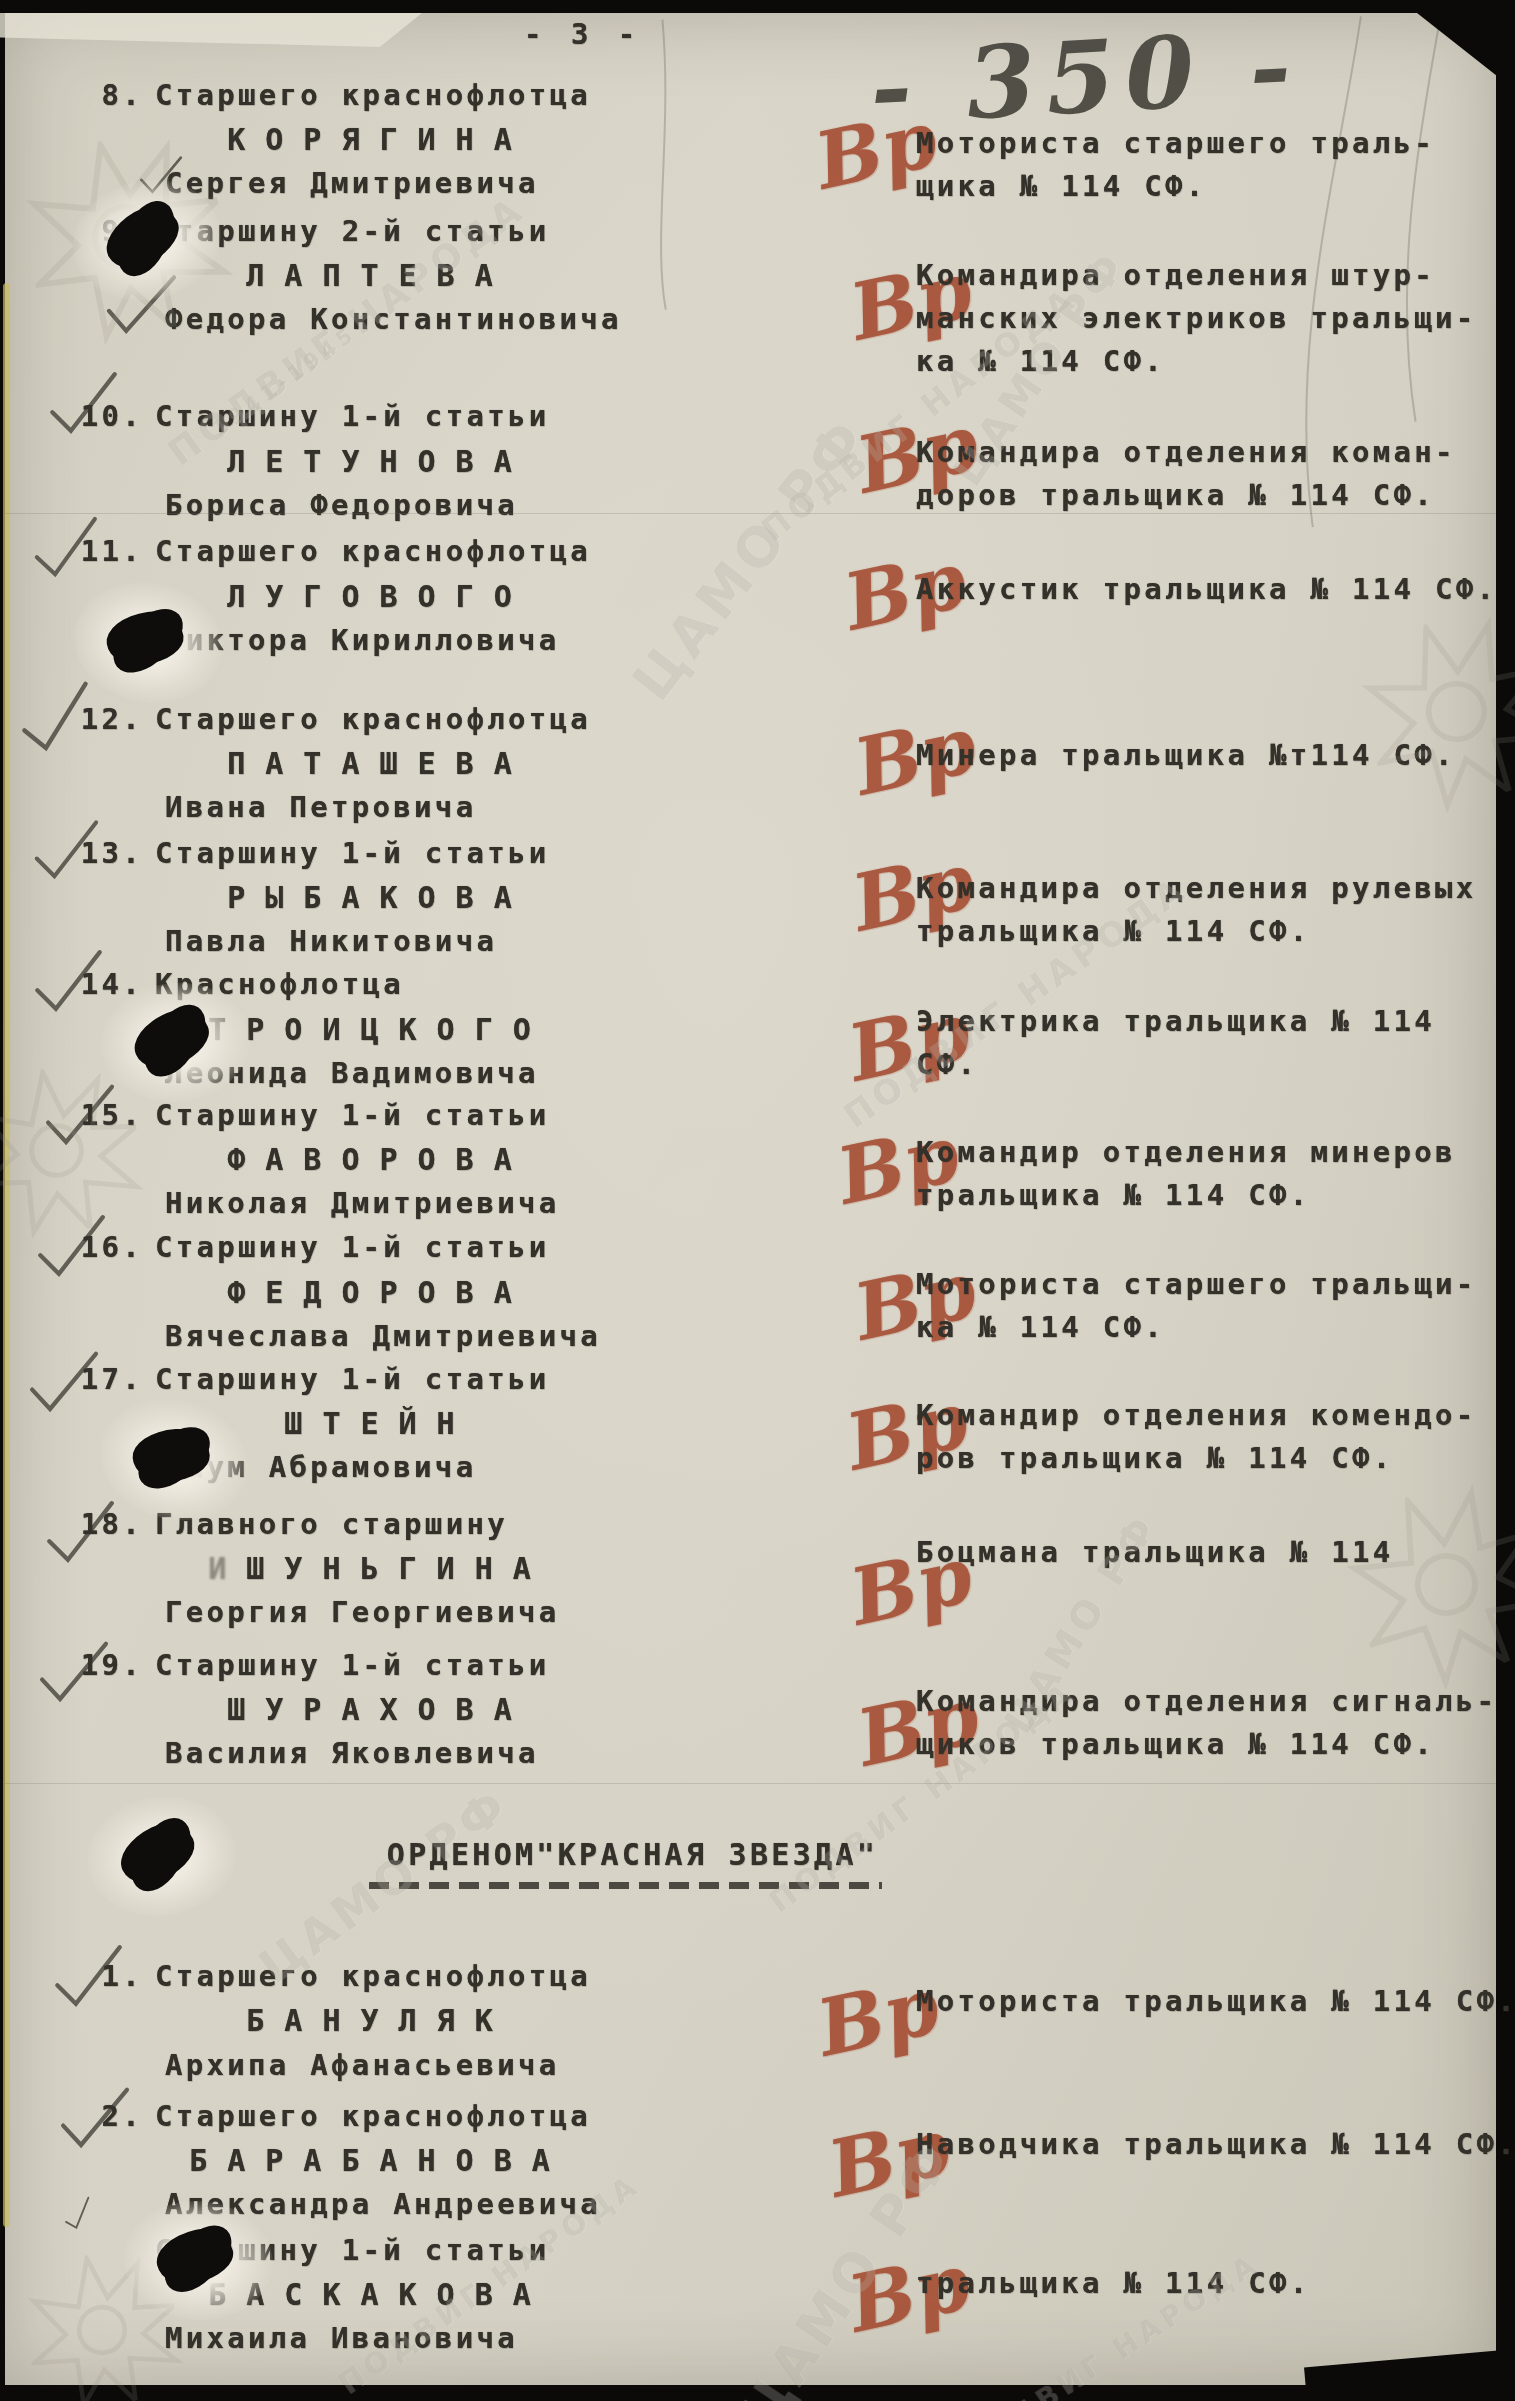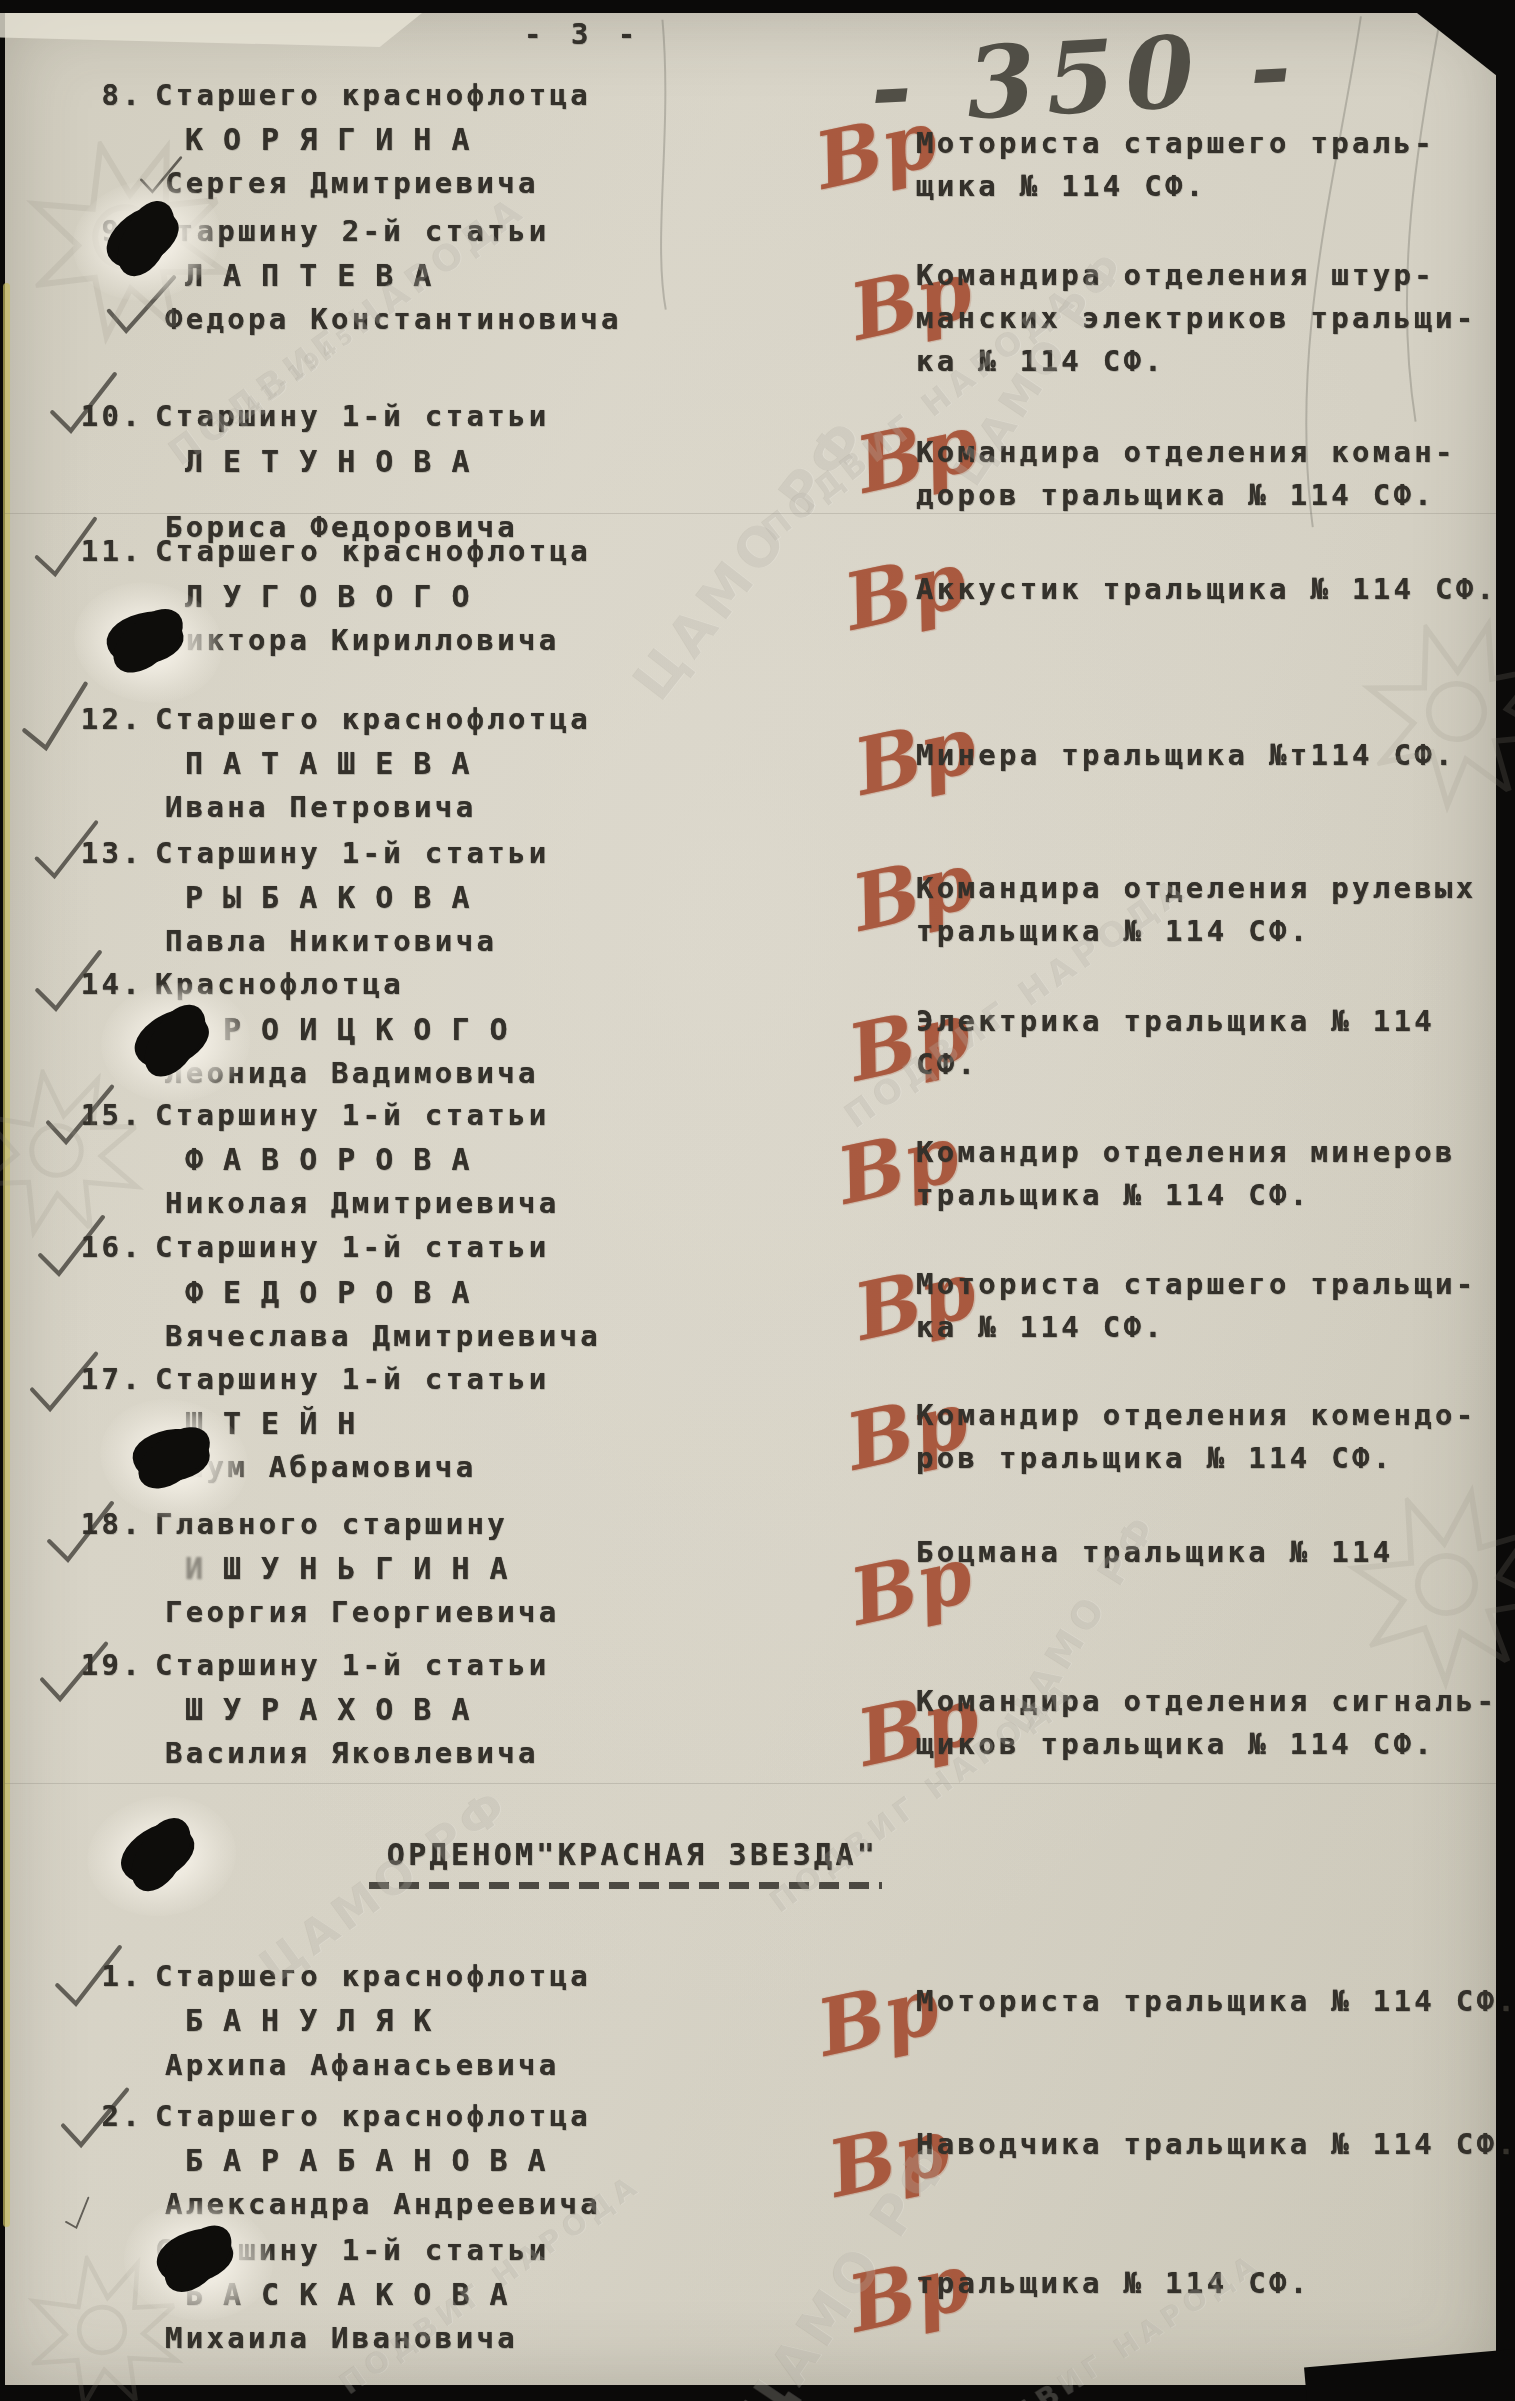--- a/index.html
+++ b/index.html
@@ -12,21 +12,21 @@
            linear-gradient(115deg,#d2cec0 0%,#d8d4c7 30%,#d5d1c4 60%,#c9c5b6 100%);
          box-shadow:inset 0 0 79px rgba(60,55,45,.25);}
   #content{position:absolute;left:0;top:0;width:1516px;height:2401px;}
   .typed{position:absolute;font-family:"DejaVu Sans Mono","Liberation Mono",monospace;
          font-weight:700;color:#34312b;font-size:29px;letter-spacing:3.3px;white-space:pre;
          text-shadow:0 0 0.7px rgba(52,49,43,.8),0.7px 0.7px 0 rgba(52,49,43,.18);}
   .entry{display:contents;}
   .entry-head{position:absolute;left:72px;display:flex;}
   .e-num{display:inline-block;width:71px;text-align:right;}
   .e-rank{display:inline-block;margin-left:12px;}
-  .surname{left:165px;width:409px;font-size:30px;letter-spacing:20px;text-indent:20px;}
+  .surname{left:165px;width:409px;text-align:center;font-size:30px;letter-spacing:20px;text-indent:20px;}
   .overtype{opacity:.45;filter:blur(1.3px);}
   .name-line{left:165px;}
   .duty{position:absolute;left:916px;}
   .duty-line{position:relative;height:43px;font-family:"DejaVu Sans Mono","Liberation Mono",monospace;
              font-weight:700;color:#34312b;font-size:29px;letter-spacing:3.3px;white-space:pre;
              text-shadow:0 0 0.7px rgba(52,49,43,.8),0.7px 0.7px 0 rgba(52,49,43,.18);}
   .vr{position:absolute;font-family:"DejaVu Serif","Liberation Serif",serif;font-style:italic;
       font-weight:700;font-size:78px;line-height:1;color:#a3492d;opacity:.88;
       transform:rotate(-12deg);text-shadow:0 0 1.3px rgba(163,73,45,.55),1.3px 1.3px 0 rgba(163,73,45,.18);}
   .check{position:absolute;width:79px;height:63px;transform-origin:top left;opacity:.85;}
@@ -105,21 +105,21 @@
             <div class="duty-line">ка № 114 СФ.</div>
           </div>
   </div><div class="entry">
     <svg class="check" viewBox="0 0 120 95" style="left: 41px; top: 379px; transform: scale(1) rotate(-8deg);">
       <path d="M10 52 L34 84 L112 8"></path>
     </svg>
     <div class="typed entry-head" style="top: 399px;">
       <span class="e-num">10.</span><span class="e-rank">Старшину 1-й статьи</span>
     </div>
     <div class="typed surname" style="top: 444px;">ЛЕТУНОВА</div>
-    <div class="typed name-line" style="top: 488px; margin-top: 22px;">Бориса Федоровича</div>
+    <div class="typed name-line" style="top: 488px;">Бориса Федоровича</div>
     <div class="vr" style="left: 857px; top: 415px;">Вр</div>
     <div class="duty" style="top: 435px;">
             <div class="duty-line">Командира отделения коман-</div>
             <div class="duty-line">доров тральщика № 114 СФ.</div>
           </div>
   </div><div class="entry">
     <svg class="check" viewBox="0 0 120 95" style="left: 25px; top: 526px; transform: scale(0.95) rotate(-10deg);">
       <path d="M10 52 L34 84 L112 8"></path>
     </svg>
     <div class="typed entry-head" style="top: 534px;">

